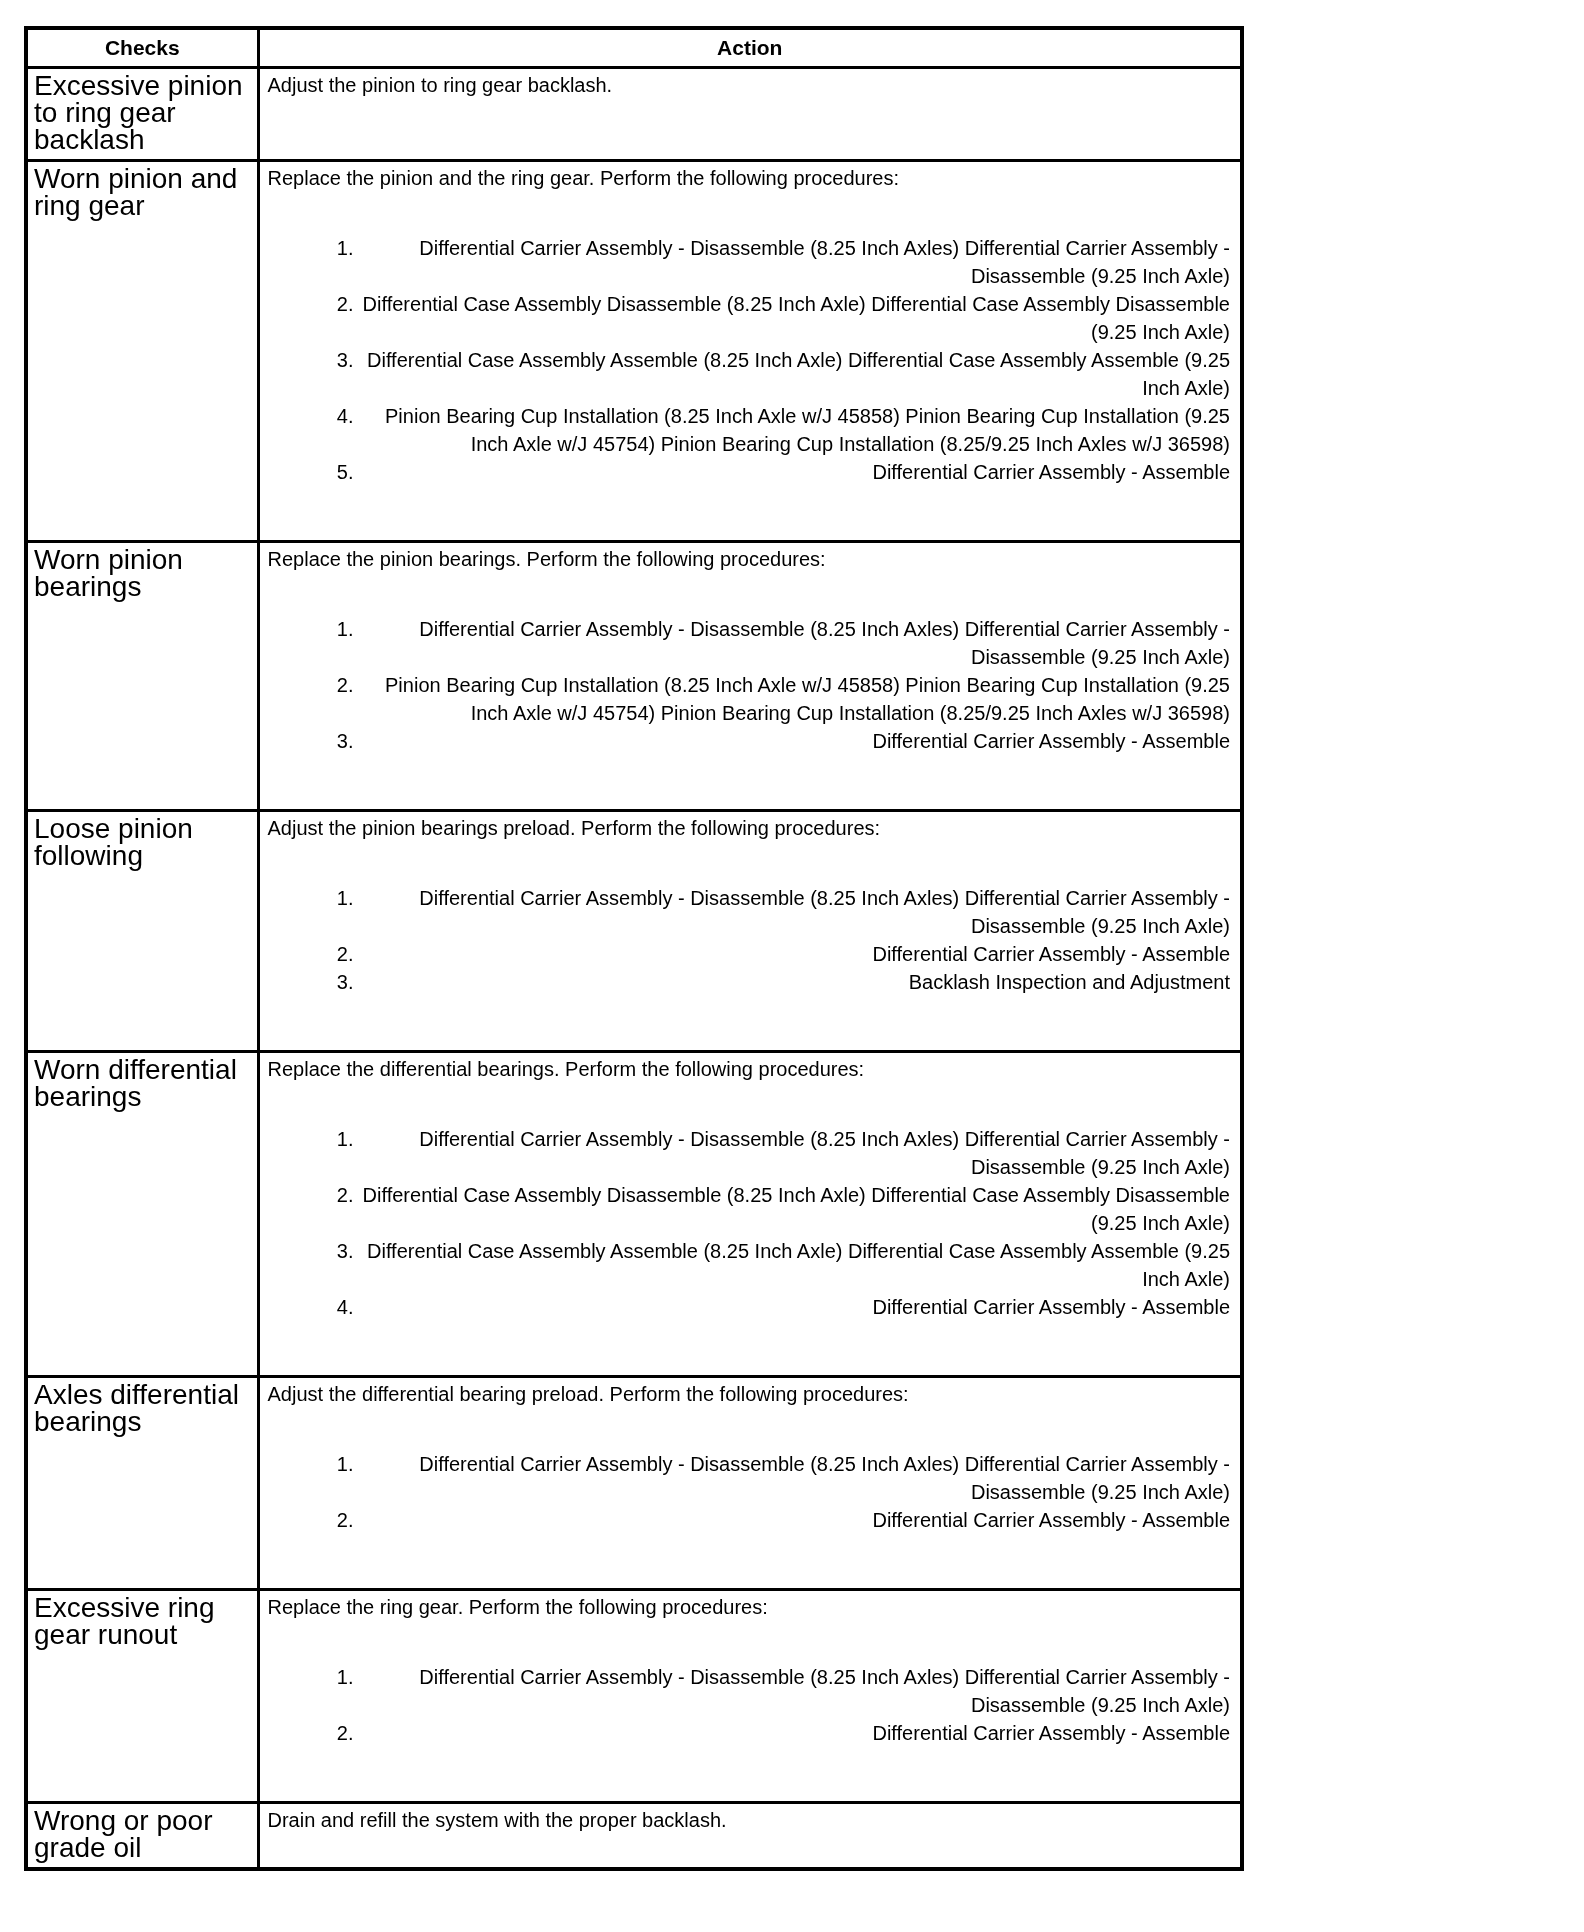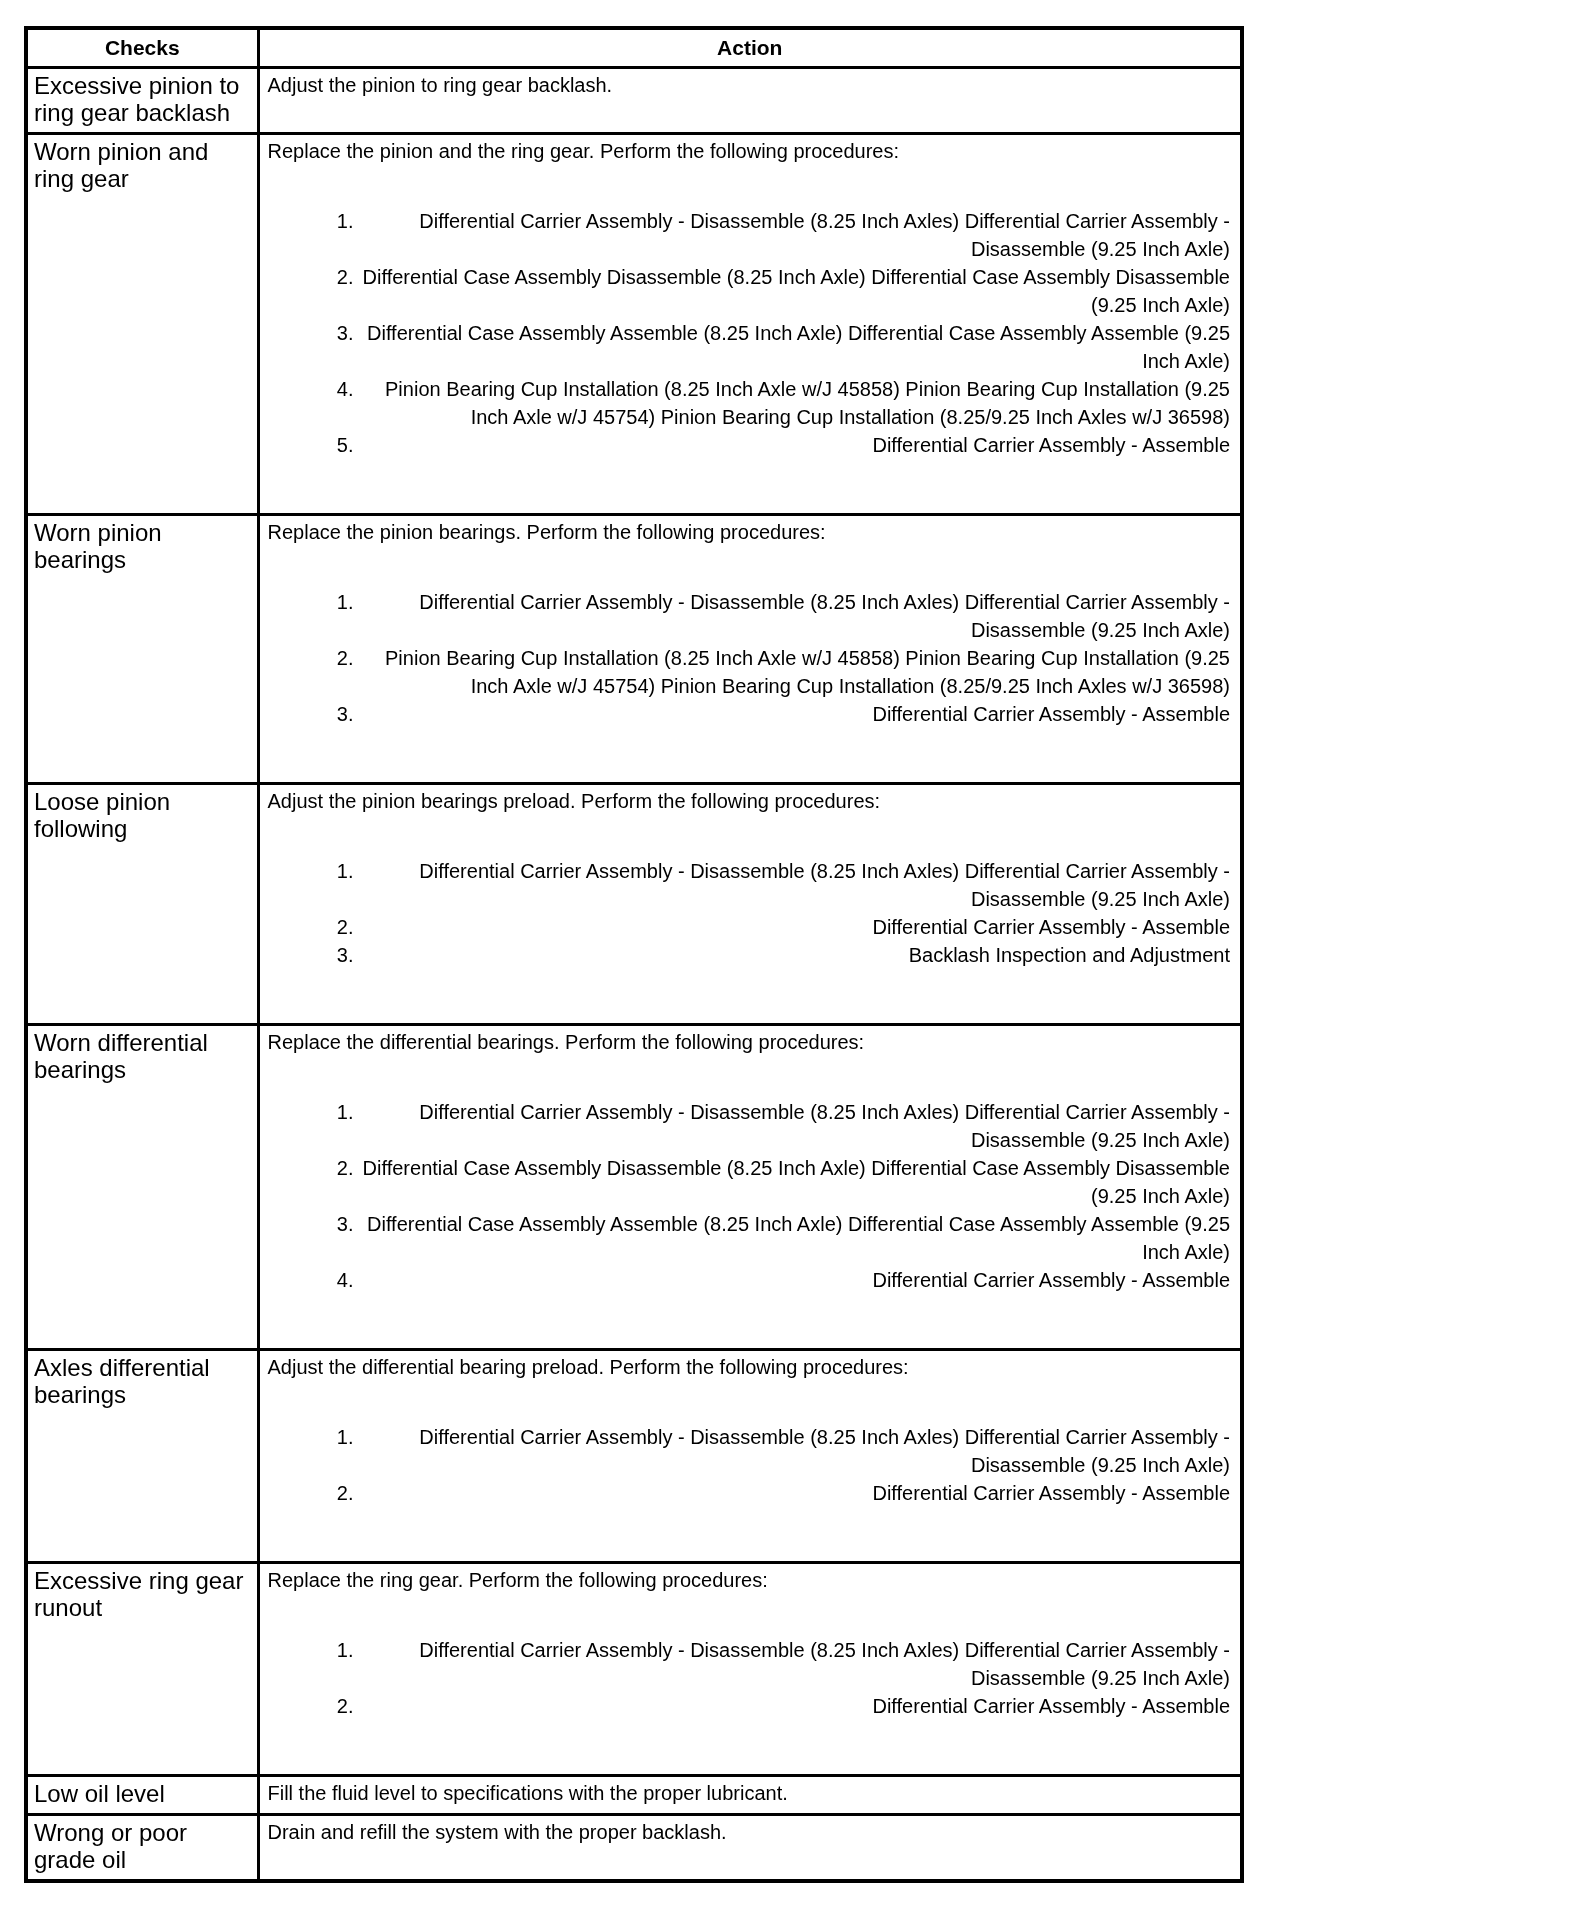--- a/index.html
+++ b/index.html
@@ -28,21 +28,21 @@
   th {
     font-size: 21px;
     font-weight: bold;
     text-align: center;
     padding: 5px 4px;
     line-height: 26px;
   }
   td.check-cell {
     width: 232px;
     padding: 3px 4px 6px 6px;
-    font-size: 24px;
+    font-size: 28px;
     line-height: 27px;
     word-wrap: break-word;
   }
   td.action-cell {
     padding: 3px 10px 6px 8px;
     font-size: 20px;
     line-height: 27px;
   }
   td.action-cell.has-steps {
     padding-bottom: 54px;
@@ -149,25 +149,19 @@
         <td class="check-cell">Excessive ring gear runout</td>
         <td class="action-cell has-steps">
           <div class="action-intro">Replace the ring gear. Perform the following procedures:</div>
           <ol class="steps">
             <li>Differential Carrier Assembly - Disassemble (8.25 Inch Axles) Differential Carrier Assembly - Disassemble (9.25 Inch Axle)</li>
             <li>Differential Carrier Assembly - Assemble</li>
           </ol>
         </td>
       </tr>
       <tr>
-        <td class="check-cell">Low oil level</td>
-        <td class="action-cell">
-          <div class="action-intro">Fill the fluid level to specifications with the proper lubricant.</div>
-        </td>
-      </tr>
-      <tr>
         <td class="check-cell">Wrong or poor grade oil</td>
         <td class="action-cell">
           <div class="action-intro">Drain and refill the system with the proper backlash.</div>
         </td>
       </tr>
     </tbody>
 </table>
 
 </body></html>

